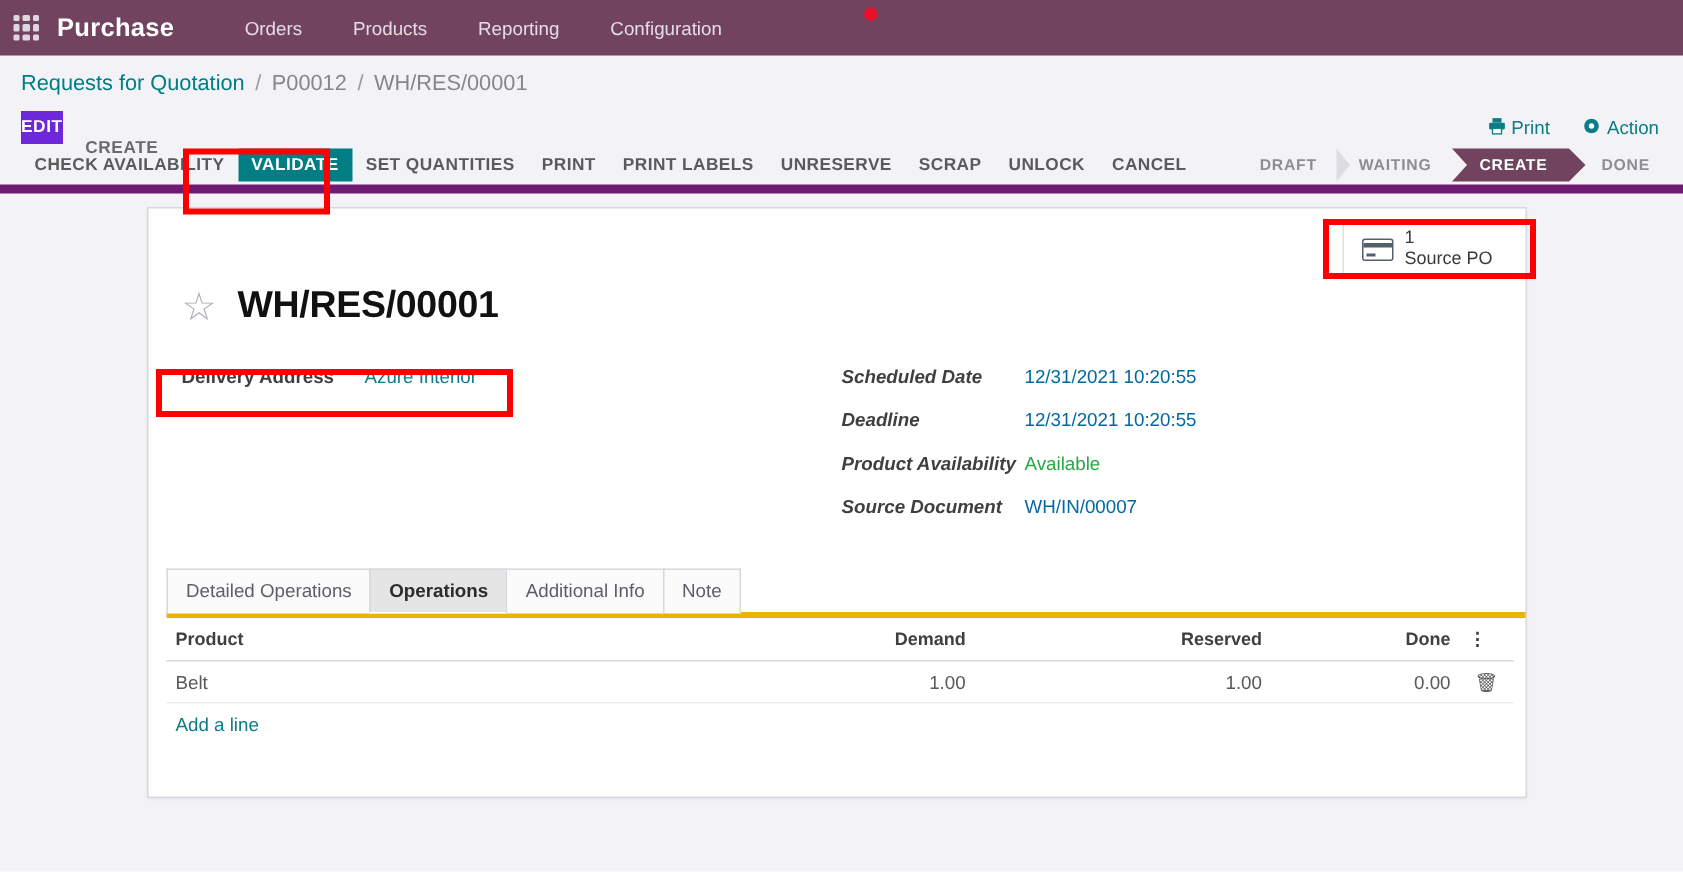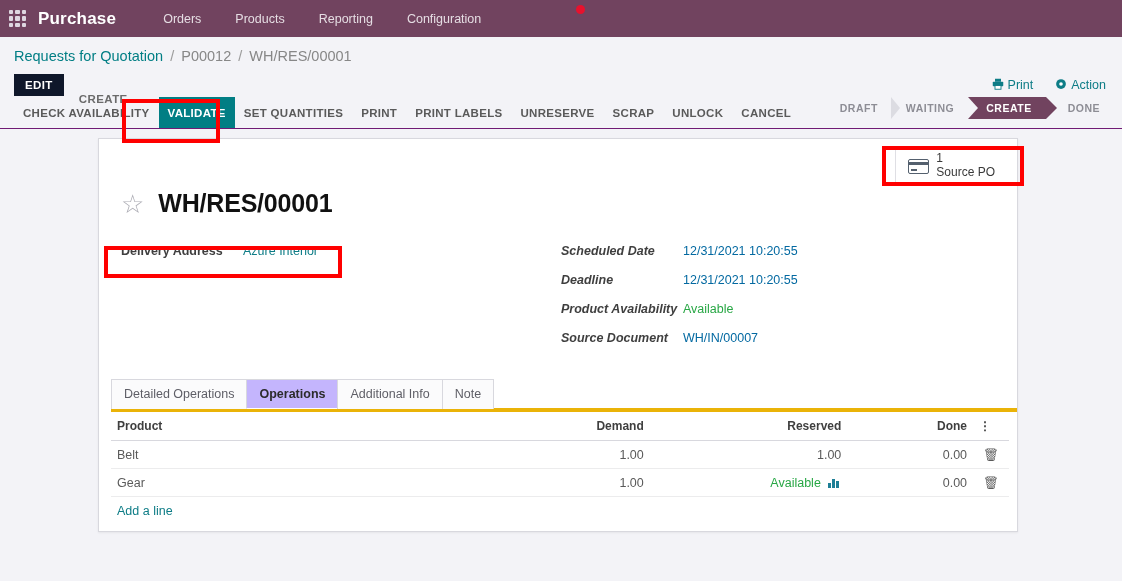--- a/index.html
+++ b/index.html
@@ -69,27 +69,27 @@
 
   
   .ec-row {
     display:flex;
     align-items:center;
     padding:6px 0 0 14px;
     height:30px;
     position:relative;
   }
   .btn-edit {
-    background:#0f172a;
+    background:#6d28d9;
     color:#fff;
     border:none;
     font-size:11.5px;
     font-weight:bold;
     letter-spacing:.4px;
-    padding:5px 11px;
+    padding:5px 0;
     cursor:pointer;
   }
   .btn-create {
     background:none;
     border:none;
     color:#6b6b6b;
     font-size:11.5px;
     font-weight:bold;
     letter-spacing:.4px;
     padding:5px 11px;
@@ -110,24 +110,25 @@
     text-decoration:none;
     display:flex;
     align-items:center;
     gap:4px;
     cursor:pointer;
   }
 
   
   .toolbar {
     display:flex;
+    align-items:center;
     padding-left:14px;
     height:32px;
     position:relative;
-    border-bottom:1px solid #701a75;
+    border-bottom:6px solid #701a75;
   }
   .tb-btn {
     background:none;
     border:none;
     color:#5a5a5a;
     font-size:11.5px;
     font-weight:bold;
     letter-spacing:.3px;
     padding:5px 9px;
     cursor:pointer;
@@ -288,21 +289,21 @@
     padding:7px 12px;
     border:1px solid #d8d8de;
     border-bottom:none;
     background:#fbfbfc;
     margin-right:-1px;
     cursor:pointer;
     position:relative;
     top:1px;
   }
   .tab.active {
-    background:#c4b5fd;
+    background:#e5e5e5;
     color:#2b2b2b;
     font-weight:bold;
     border-bottom:1px solid #ffffff;
   }
 
   
   table.lines {
     width:898px;
     margin-left:12px;
     border-collapse:collapse;
@@ -526,30 +527,20 @@
         </tr>
       </thead>
       <tbody>
         <tr>
           <td>Belt</td>
           <td class="num">1.00</td>
           <td class="num">1.00</td>
           <td class="num">0.00</td>
           <td class="trash">🗑</td>
         </tr>
-        <tr>
-          <td>Gear</td>
-          <td class="num">1.00</td>
-          <td class="num">
-            <span class="avail">Available</span>
-            <span class="chart-ico"><i></i><i></i><i></i></span>
-          </td>
-          <td class="num">0.00</td>
-          <td class="trash">🗑</td>
-        </tr>
       </tbody>
     </table>
     <a href="#" class="addline">Add a line</a>
 
   </div>
 </div>
 
 <div class="anno" id="anno-validate"></div>
 <div class="anno" id="anno-sourcepo"></div>
 <div class="anno" id="anno-deliv"></div>

